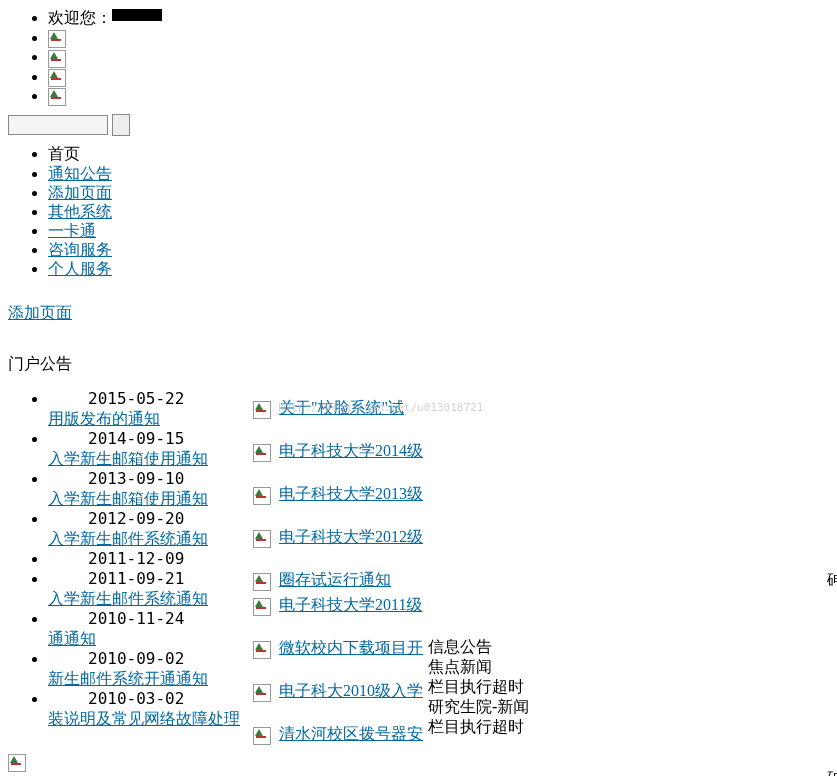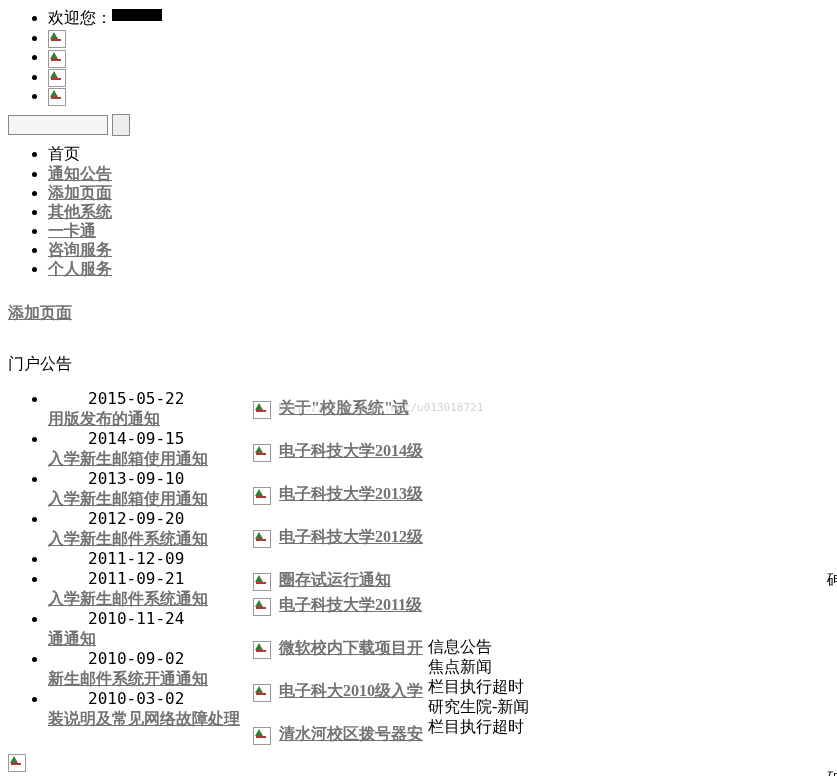--- a/index.html
+++ b/index.html
@@ -5,21 +5,21 @@
     * { margin: 0; padding: 0; box-sizing: border-box; }
     body {
       font-family: SimSun, "宋体", serif;
       font-size: 16px;
       color: #000;
       background: #fff;
       padding: 8px;
     }
     ul { list-style: disc; padding-left: 40px; }
     li { margin: 0; }
-    a { color: #737373; text-decoration: underline; font-weight: bold; }
+    a { color: #0369a1; text-decoration: underline; }
     .welcome-list { margin-bottom: 8px; }
     .welcome-text { color: #000; }
     .username { 
       display: inline-block; 
       background: #000; 
       width: 50px; 
       height: 12px; 
       position: relative;
       top: -2px;
     }

